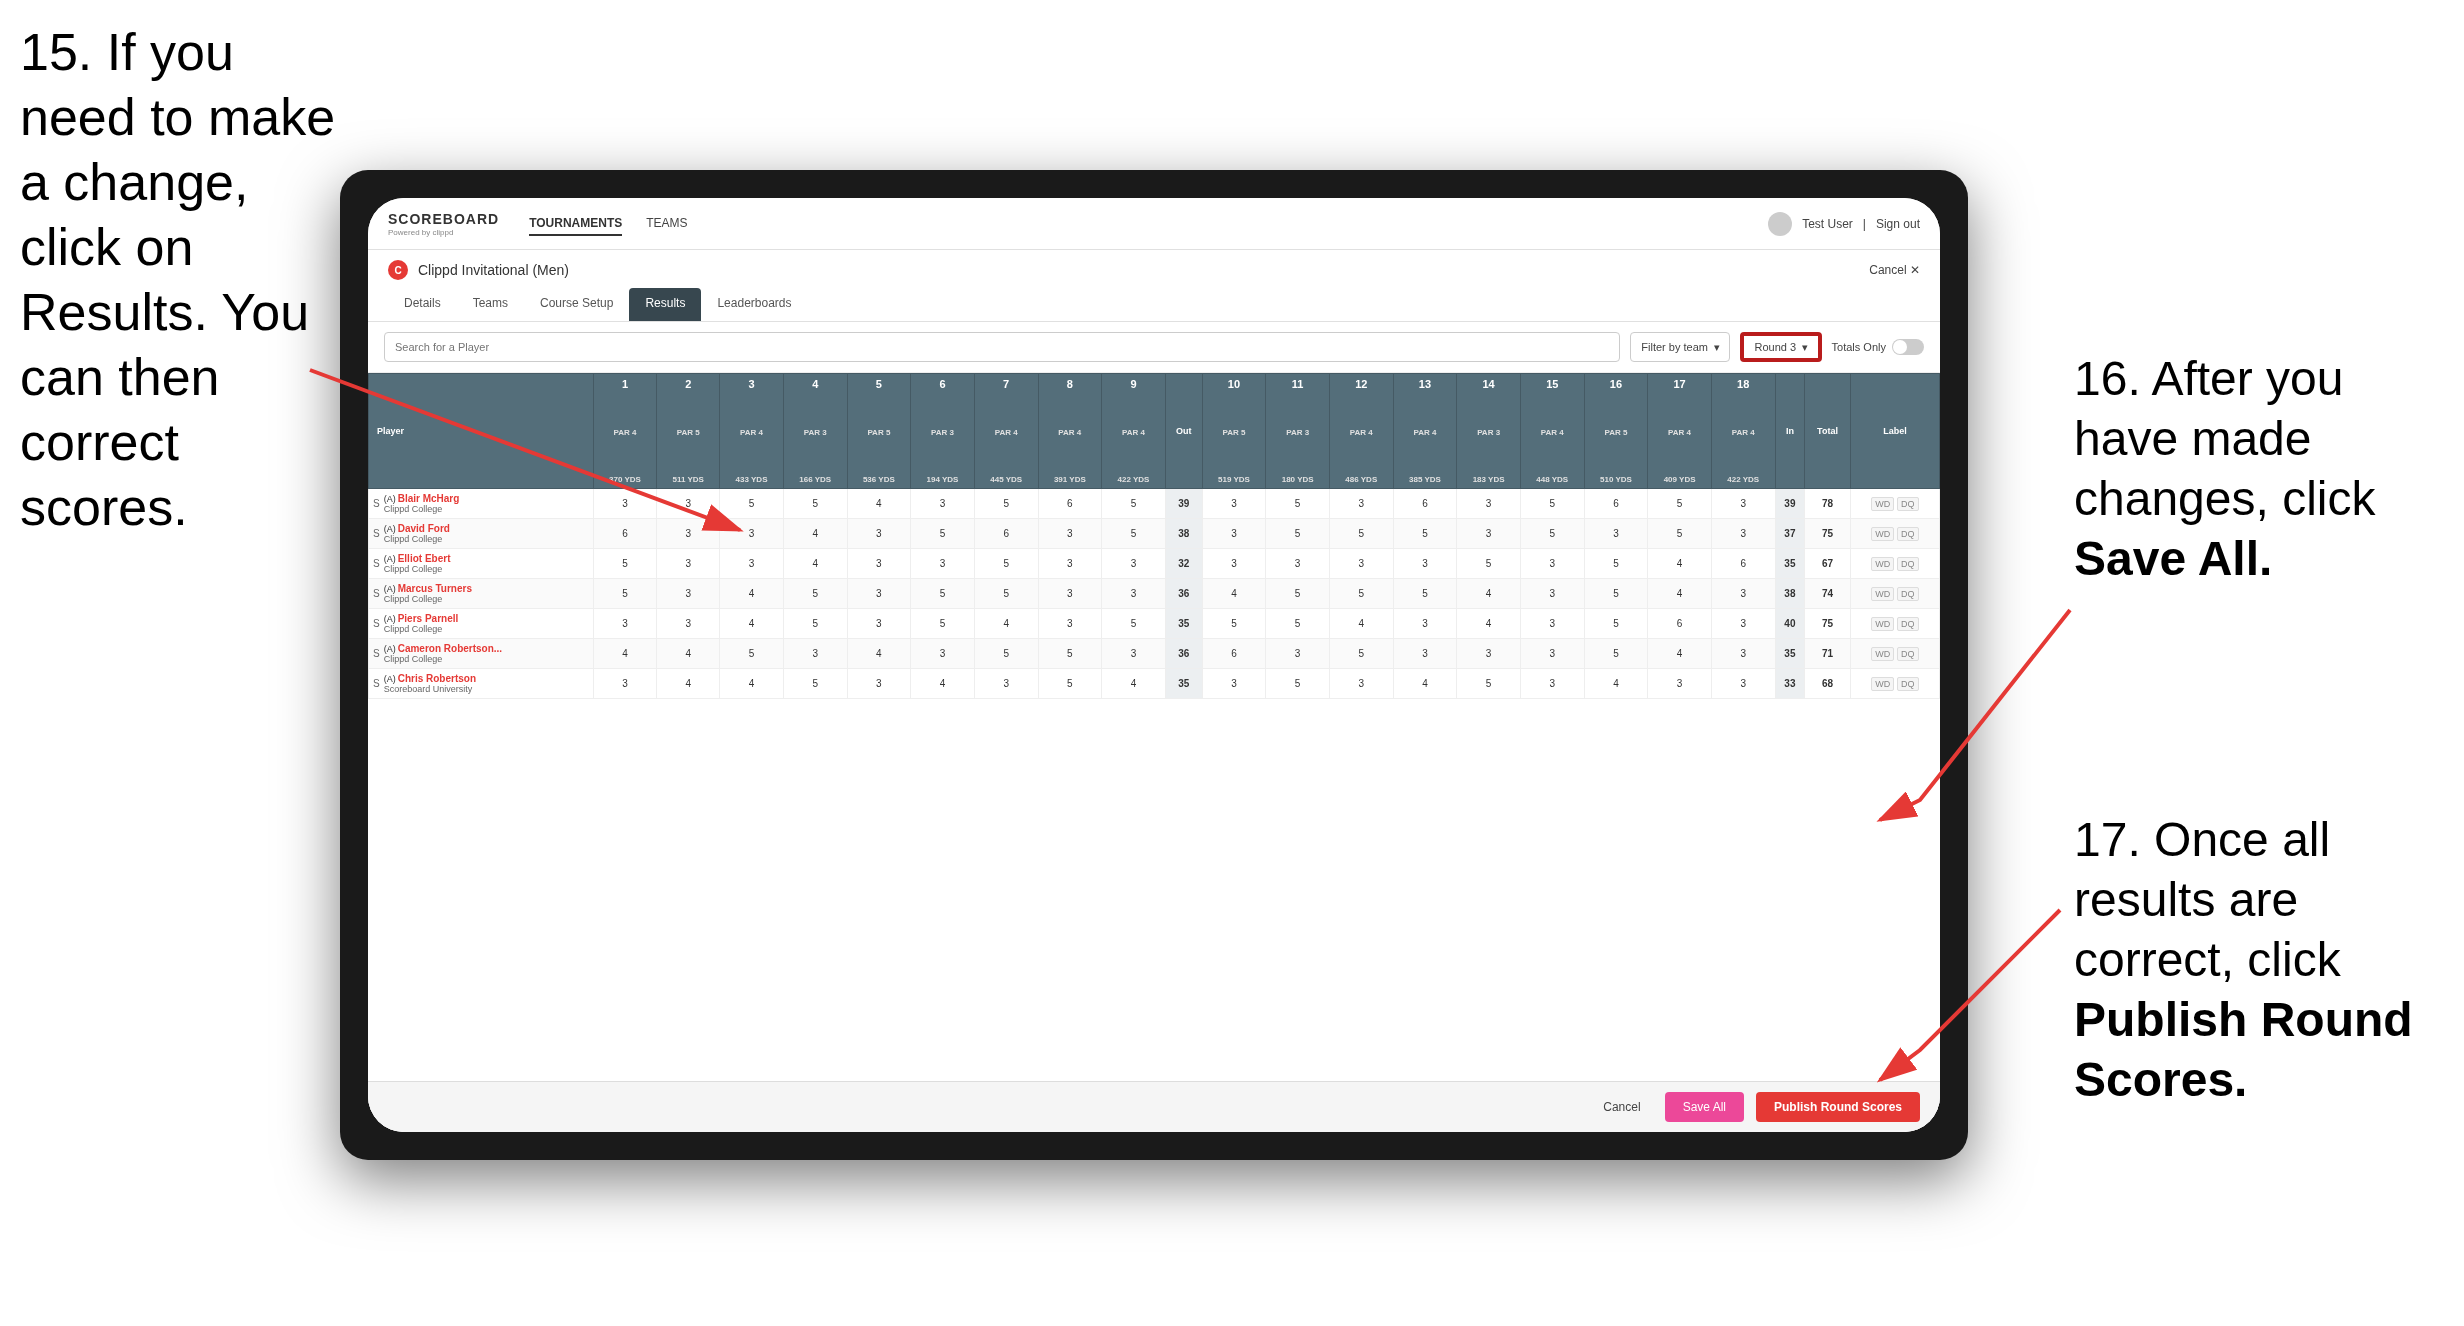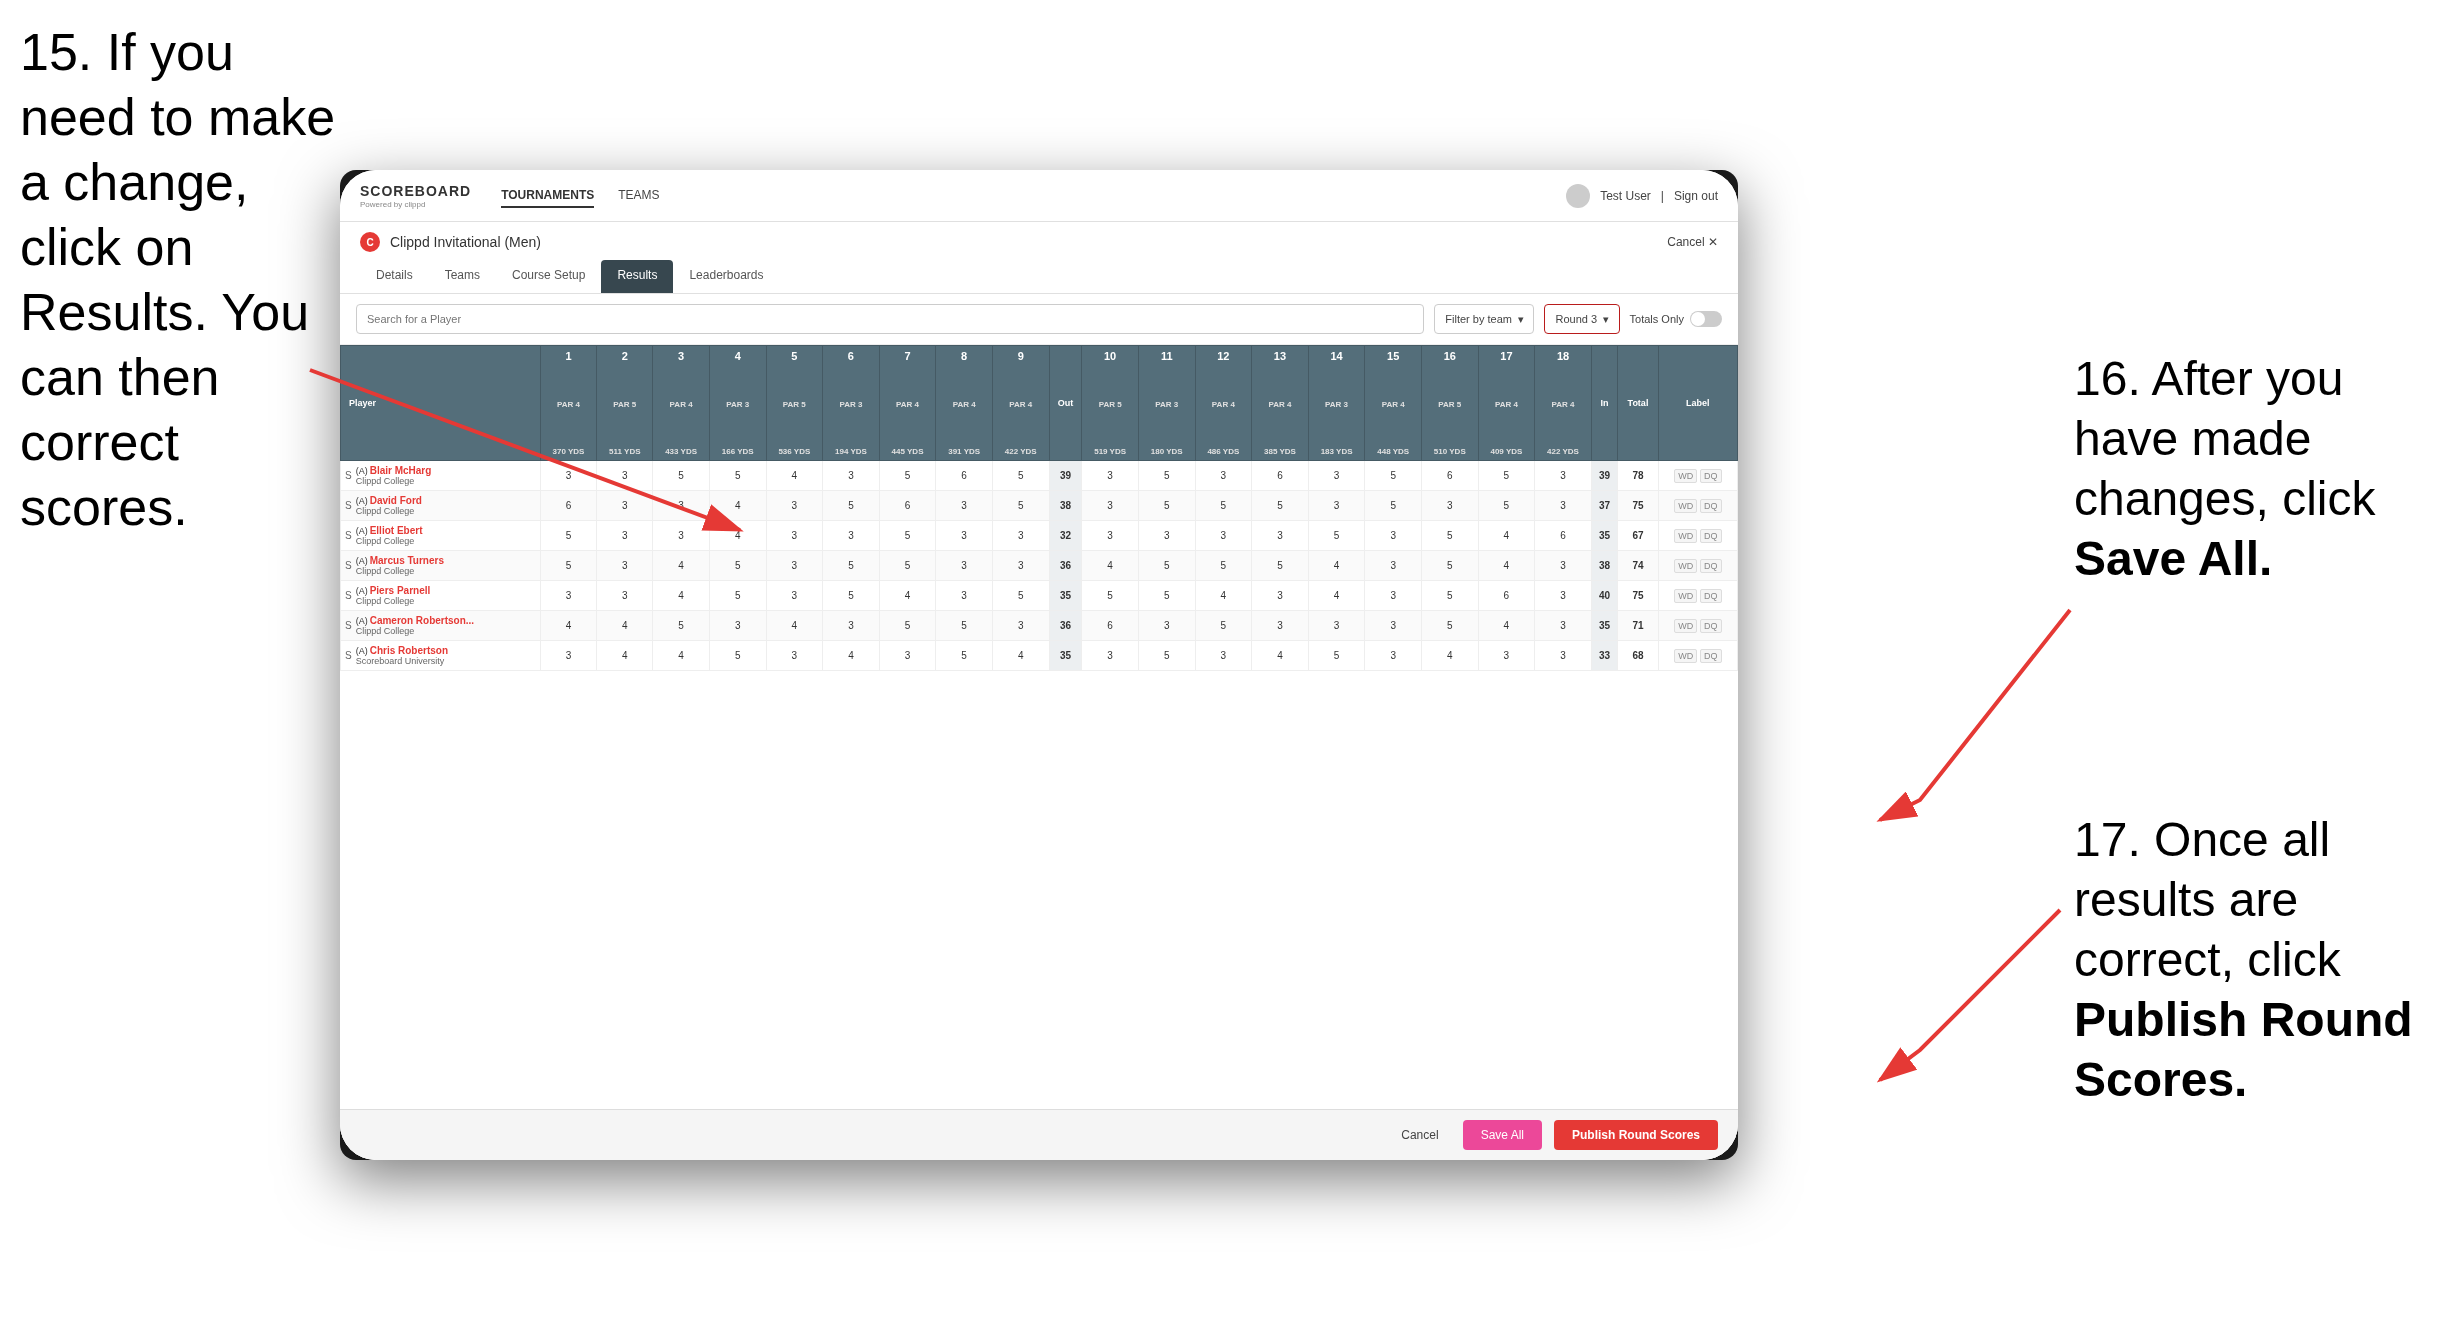--- a/index.html
+++ b/index.html
@@ -50,25 +50,26 @@
     .arrow-svg {
       position: absolute;
       pointer-events: none;
     }
 
     
     .tablet-shell {
       position: absolute;
       left: 340px;
       top: 170px;
-      width: 1398px;
+      width: 1628px;
       height: 990px;
       background: #1a1a1a;
-      border-radius: 16px;
+      border-radius: 28px;
       box-shadow: 0 20px 60px rgba(0,0,0,0.5);
+      padding: 28px;
     }
 
     
     .tablet-screen {
       width: 100%;
       height: 100%;
       background: #f5f5f5;
       border-radius: 36px;
       overflow: hidden;
       display: flex;
@@ -226,21 +227,21 @@
       color: #444;
       background: #fff;
       cursor: pointer;
       display: flex;
       align-items: center;
       gap: 6px;
       white-space: nowrap;
     }
     .round-dropdown {
       height: 30px;
-      border: 1px solid #b91c1c;
+      border: 4px solid #b91c1c;
       border-radius: 4px;
       padding: 0 10px;
       font-size: 11px;
       color: #444;
       background: #fff;
       cursor: pointer;
       display: flex;
       align-items: center;
       gap: 6px;
     }

